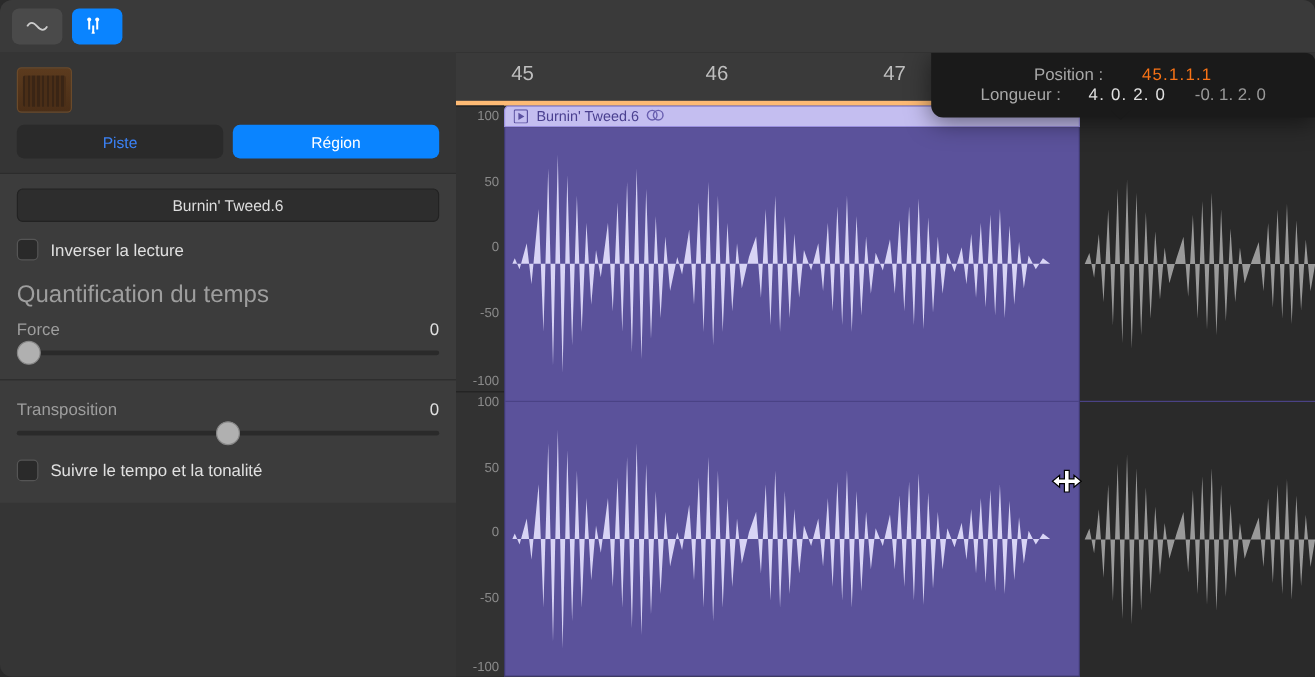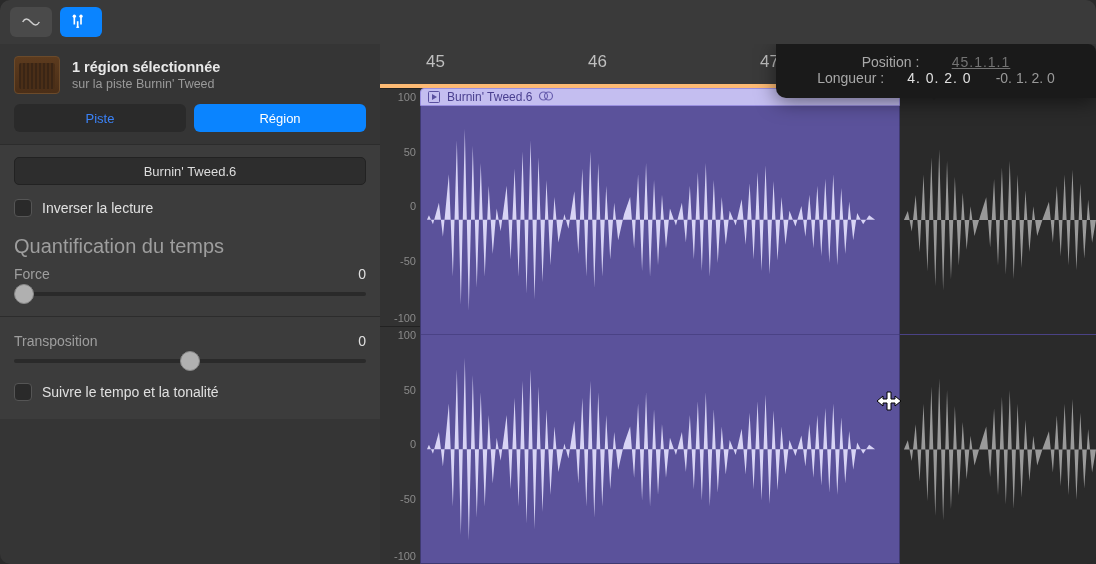--- a/index.html
+++ b/index.html
@@ -65,21 +65,21 @@
 
   .ghost { position:absolute; right:0; top:18px; width:196px; bottom:0; background:#2a2a2a; }
   .ghost .wave-lane svg path { fill:#9a9a9a; }
 
   .resize-cursor { position:absolute; right:192px; top:300px; width:30px; height:26px; pointer-events:none; }
 
   .tooltip { position:absolute; top:0; right:0; background:#1a1a1a; border-radius:0 8px 0 10px; padding:10px 16px 12px; color:#ddd; font-size:13.5px; min-width:320px; box-shadow:0 4px 20px rgba(0,0,0,0.5); }
   .tooltip .tt-title { color:#d0d0d0; margin-bottom:6px; font-size:14px; }
   .tooltip .tt-row { display:flex; gap:6px; font-family: ui-monospace, Menlo, monospace; font-size:14px;justify-content:center; }
   .tooltip .tt-lbl { color:#a8a8a8; width:84px; }
-  .tooltip .tt-val-pos { color:#737373; letter-spacing:1px;text-decoration:underline; }
+  .tooltip .tt-val-pos { color:#f97316; letter-spacing:1px; }
   .tooltip .tt-val { color:#e0e0e0; letter-spacing:1px; }
   .tooltip .tt-delta { color:#999; margin-left:18px; }
   .tooltip::after { content:""; position:absolute; bottom:-10px; left:150px; border:8px solid transparent; border-top-color:#1a1a1a; }
 
 </style>
 </head>
 <body>
 
 <div class="toolbar">
   <div class="tool-btn inactive">
@@ -95,24 +95,20 @@
         <path d="M6 16 L10 16 L8 13 Z" fill="#fff"></path>
       </svg>
   </div>
 </div>
 
 <div class="main">
 
   <div class="inspector">
     <div class="insp-head">
       <div class="amp-icon"></div>
-      <div class="insp-titles">
-        <div class="t1">1 région sélectionnée</div>
-        <div class="t2">sur la piste Burnin' Tweed</div>
-      </div>
     </div>
     <div class="seg">
       <div class="seg-btn off">Piste</div>
       <div class="seg-btn on">Région</div>
     </div>
 
     <div class="panel">
       <div class="name-field">Burnin' Tweed.6</div>
       <div class="chk-row">
         <div class="chk"></div>
@@ -147,21 +143,21 @@
         <div class="chk"></div>
         <div>Suivre le tempo et la tonalité</div>
       </div>
     </div>
   </div>
 
   <div class="editor">
     <div class="ruler">
       <div class="bar" style="left:46px">45</div>
       <div class="bar" style="left:208px">46</div>
-      <div class="bar" style="left:380px">47</div>
+      <div class="bar" style="left:356px">47</div>
     </div>
 
     <div class="tracks">
 
       <div class="amp-col">
         <div class="lane">
           <span class="lbl" style="top:2px">100</span>
           <span class="lbl" style="top:24%">50</span>
           <span class="lbl" style="top:47%">0</span>
           <span class="lbl" style="top:70%">-50</span>

